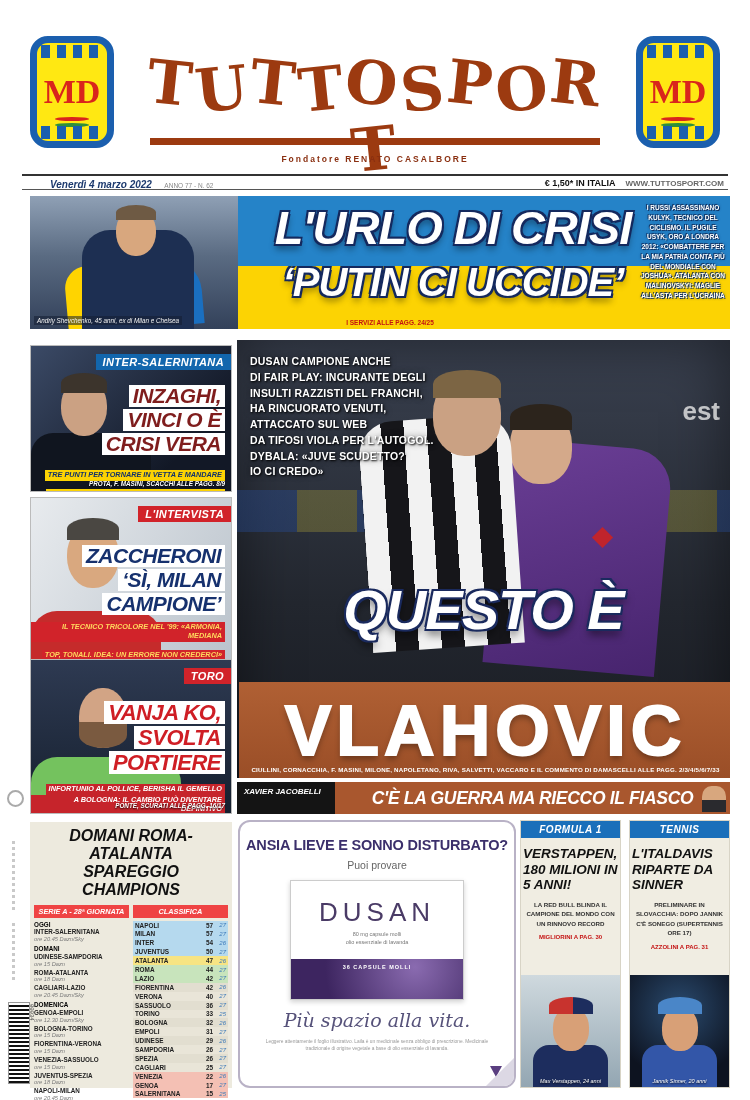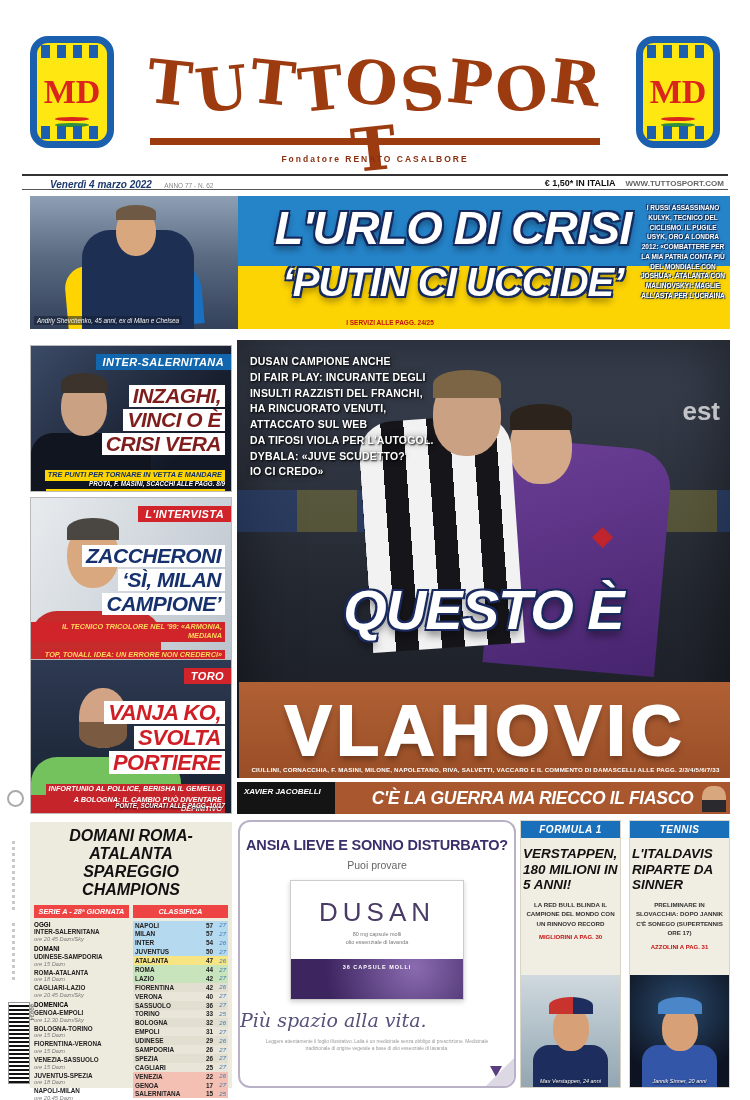--- a/index.html
+++ b/index.html
@@ -156,21 +156,21 @@
       border:2px solid #b9b2c6;border-radius:12px;box-sizing:border-box;overflow:hidden;}
   .ad-title{margin-top:15px;text-align:center;font-size:14.5px;font-weight:900;color:#3b2f6b;letter-spacing:-.2px;}
   .ad-lead{margin-top:6px;text-align:center;font-size:10.5px;color:#666;}
   .ad-box{margin:9px auto 0;width:172px;height:118px;border:1px solid #ccc;background:#fff;
           box-shadow:0 2px 5px rgba(0,0,0,.18);position:relative;overflow:hidden;}
   .ad-brand{margin-top:16px;text-align:center;font-size:26px;color:#4a3b66;letter-spacing:5px;}
   .ad-box-sub{text-align:center;font-size:5.5px;color:#777;margin-top:2px;line-height:1.5;}
   .ad-box-bottom{position:absolute;left:0;bottom:0;width:100%;height:40px;color:#fff;text-align:center;
                  background:radial-gradient(circle at 72% 20%,#8a6bb0,#3d2560 70%);}
   .ad-box-count{font-size:5.5px;font-weight:bold;padding-top:5px;letter-spacing:1px;}
-  .ad-tagline{margin-top:9px;font-family:"DejaVu Serif",serif;font-style:italic;
+  .ad-tagline{margin-top:9px;text-align:center;font-family:"DejaVu Serif",serif;font-style:italic;
               font-size:19px;color:#56527a;}
   .ad-legal{margin-top:7px;padding:0 24px;text-align:center;font-size:4.8px;color:#999;line-height:1.5;}
   .ad-mark{position:absolute;right:12px;bottom:9px;width:0;height:0;border-left:6px solid transparent;
            border-right:6px solid transparent;border-top:11px solid #5a3f80;}
   .ad-ear{position:absolute;right:-1px;bottom:-1px;width:0;height:0;border-style:solid;
           border-width:0 0 30px 30px;border-color:transparent transparent #dcd8e4 transparent;}
 
   
   .side-box{position:absolute;top:820px;width:101px;height:268px;background:#f0ede2;
             border:1px solid #d8d4c6;box-sizing:border-box;display:flex;flex-direction:column;}

